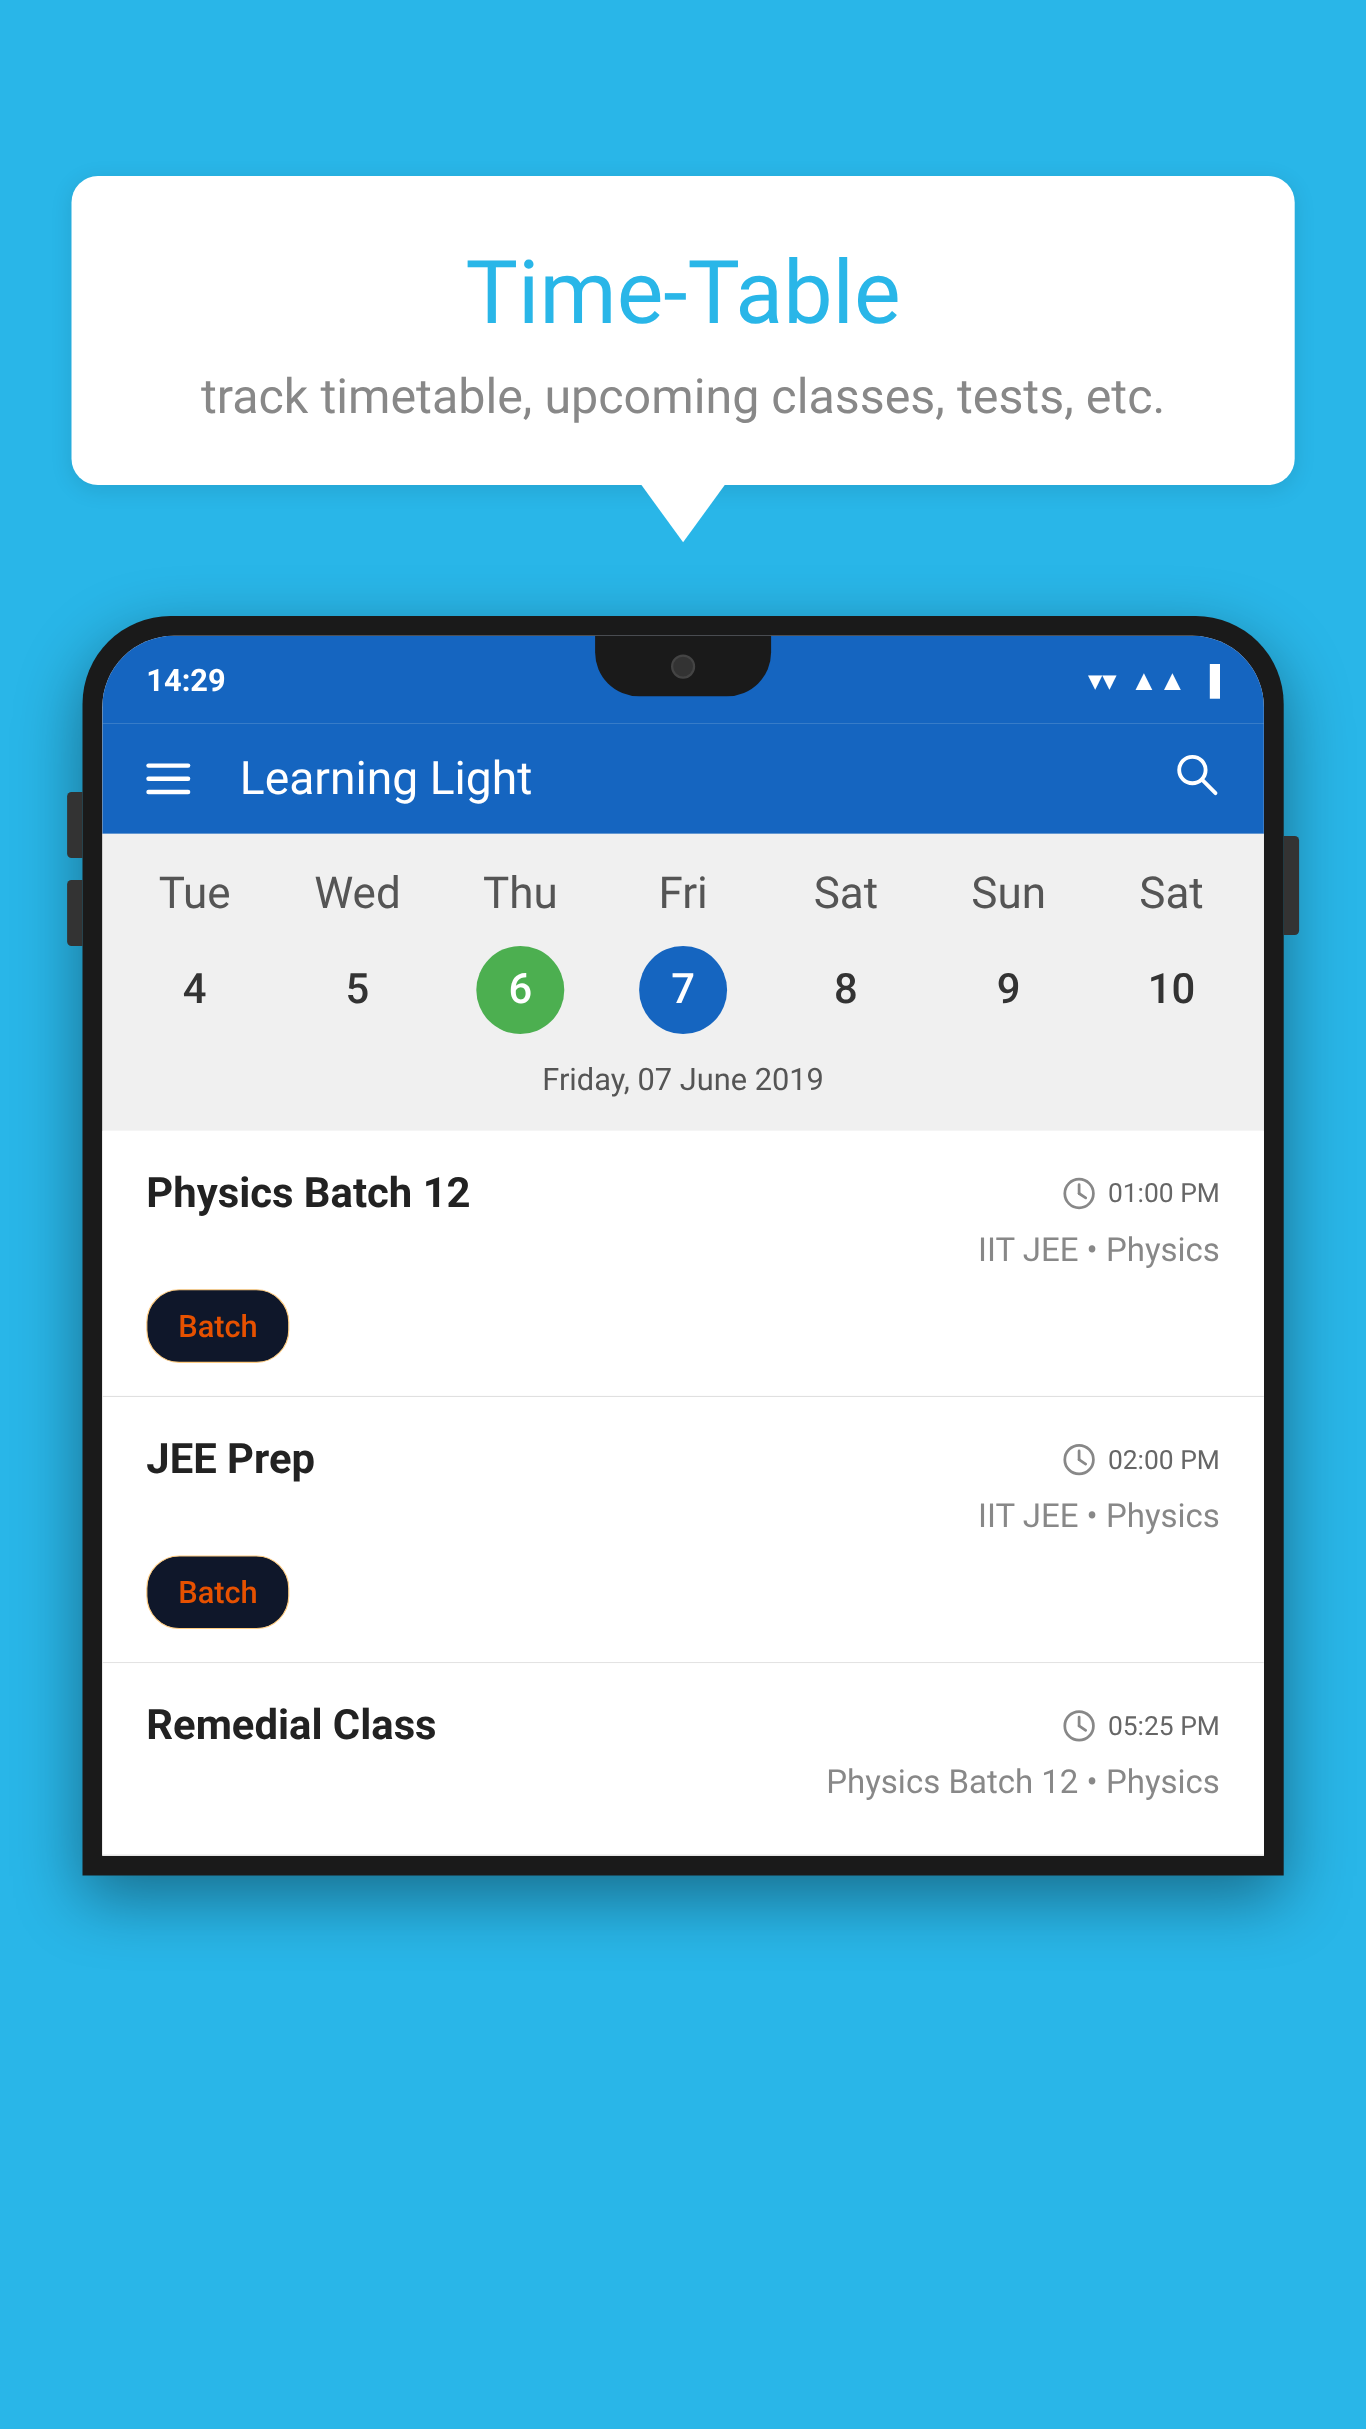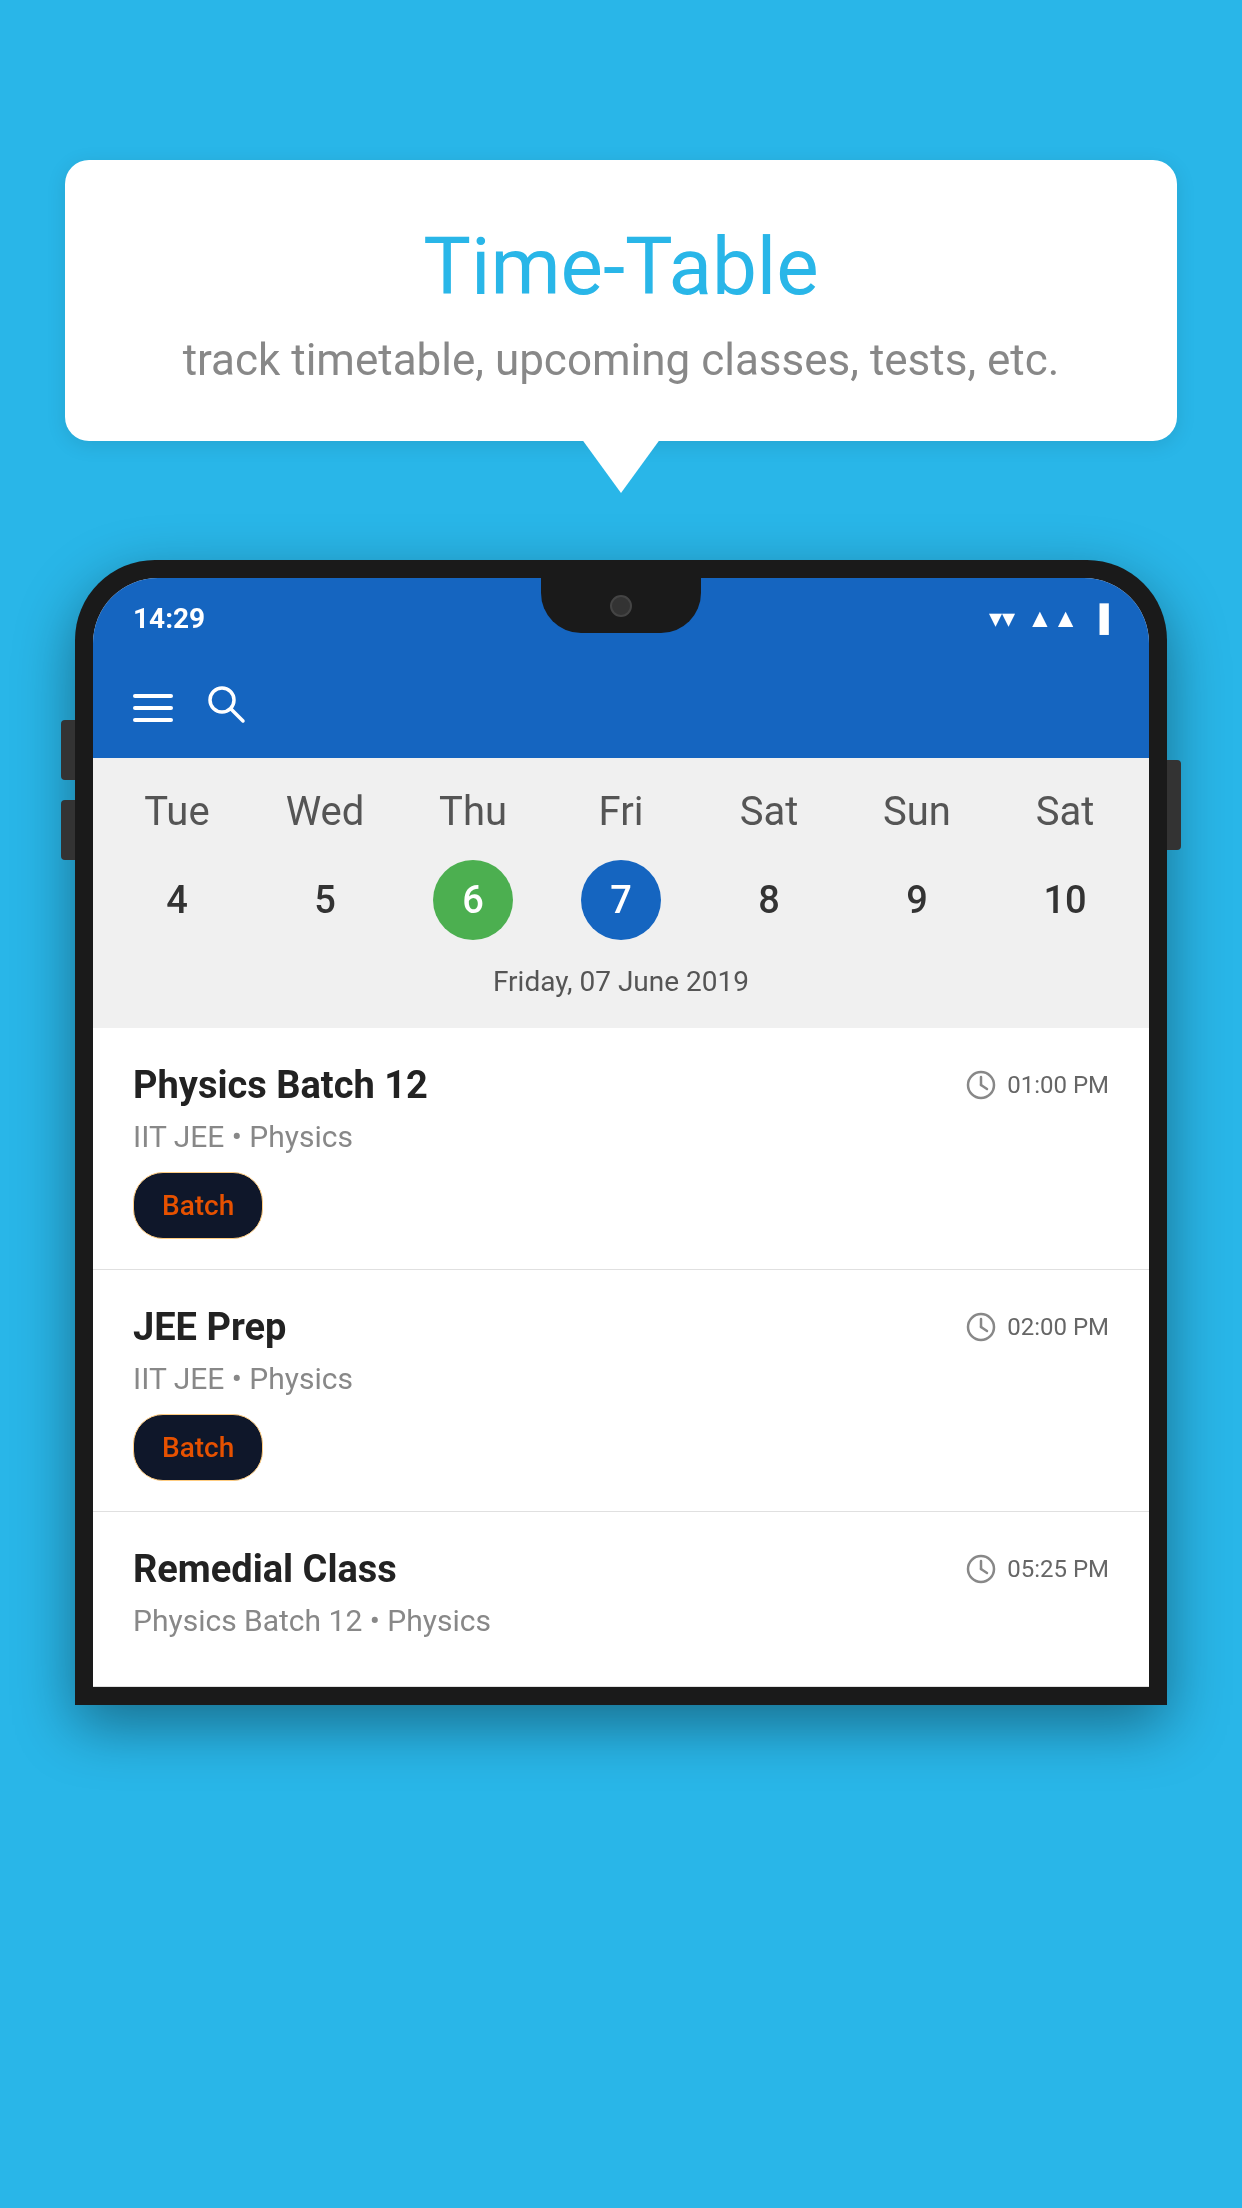--- a/index.html
+++ b/index.html
@@ -270,20 +270,21 @@
 
     .clock-icon-svg {
       width: 32px;
       height: 32px;
     }
 
     .item-subtitle {
       font-size: 30px;
       color: #888;
       margin-bottom: 18px;
+      text-align: right;
     }
 
     .batch-badge {
       display: inline-block;
       background: #0f172a;
       color: #E65100;
       border: 1.5px solid #FFCC80;
       border-radius: 30px;
       padding: 16px 28px;
       font-size: 28px;
@@ -350,20 +351,21 @@
           <span class="battery-icon">▐</span>
         </div>
       </div>
 
       <div class="app-bar">
         <div class="hamburger-icon">
           <span></span>
           <span></span>
           <span></span>
         </div>
+        <span class="app-title">Learning Light</span>
         <div class="search-icon-btn">
           <svg width="44" height="44" viewBox="0 0 44 44" fill="none">
             <circle cx="19" cy="19" r="12" stroke="white" stroke-width="3.5"></circle>
             <line x1="28" y1="28" x2="40" y2="40" stroke="white" stroke-width="3.5" stroke-linecap="round"></line>
           </svg>
         </div>
       </div>
 
       <div class="calendar-section">
         <div class="calendar-days-header">

